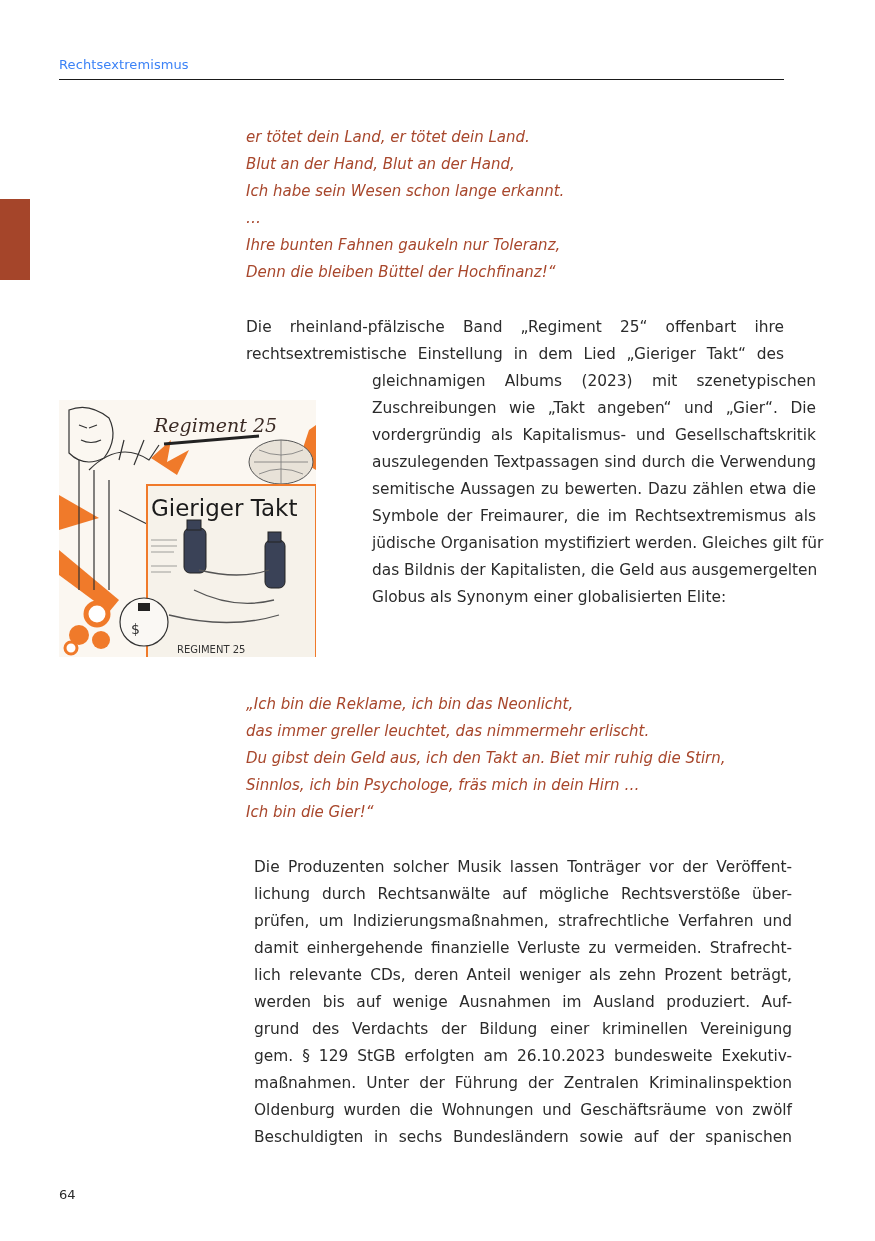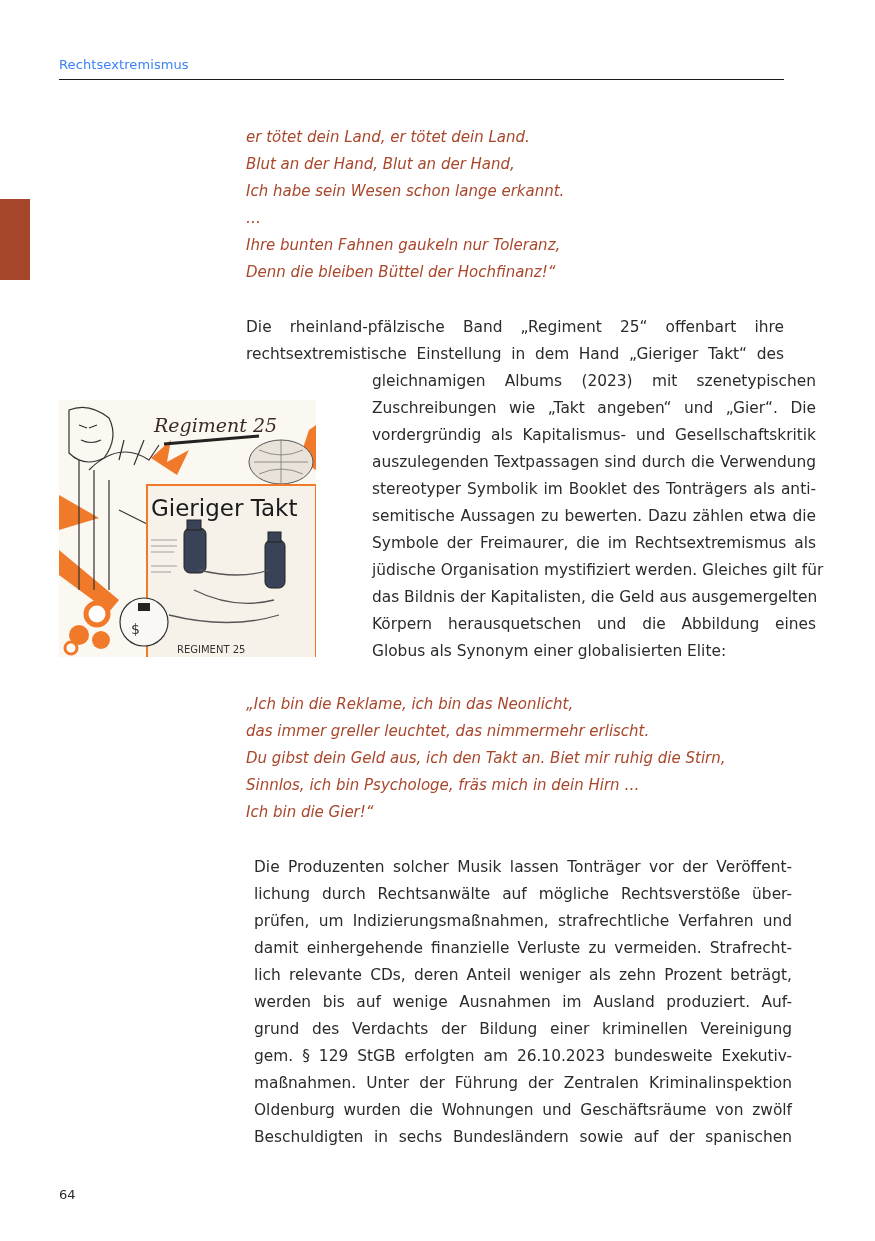--- a/index.html
+++ b/index.html
@@ -33,34 +33,32 @@
   <div>er tötet dein Land, er tötet dein Land.</div>
   <div>Blut an der Hand, Blut an der Hand,</div>
   <div>Ich habe sein Wesen schon lange erkannt.</div>
   <div>…</div>
   <div>Ihre bunten Fahnen gaukeln nur Toleranz,</div>
   <div>Denn die bleiben Büttel der Hochfinanz!“</div>
 </div>
 
 <div class="para p1">
   <span class="line">Die rheinland-pfälzische Band „Regiment 25“ offenbart ihre</span>
-  <span class="line">rechtsextremistische Einstellung in dem Hand „Gieriger Takt“ des</span>
+  <span class="line">rechtsextremistische Einstellung in dem Lied „Gieriger Takt“ des</span>
 </div>
 
 <div class="p1-indent">
   <span class="line">gleichnamigen Albums (2023) mit szenetypischen</span>
   <span class="line">Zuschreibungen wie „Takt angeben“ und „Gier“. Die</span>
   <span class="line">vordergründig als Kapitalismus- und Gesellschaftskritik</span>
   <span class="line">auszulegenden Textpassagen sind durch die Verwendung</span>
-  <span class="line">stereotyper Symbolik im Booklet des Tonträgers als anti-</span>
   <span class="line">semitische Aussagen zu bewerten. Dazu zählen etwa die</span>
   <span class="line">Symbole der Freimaurer, die im Rechtsextremismus als</span>
   <span class="line">jüdische Organisation mystifiziert werden. Gleiches gilt für</span>
   <span class="line">das Bildnis der Kapitalisten, die Geld aus ausgemergelten</span>
-  <span class="line">Körpern herausquetschen und die Abbildung eines</span>
   <span class="line last">Globus als Synonym einer globalisierten Elite:</span>
 </div>
 
 <div class="album">
   <svg width="257" height="257" viewBox="0 0 257 257" xmlns="http://www.w3.org/2000/svg">
     <rect x="0" y="0" width="257" height="257" fill="#fbf7f1"></rect>
 
     <polygon points="0,95 40,118 0,130" fill="#f07a2a"></polygon>
     <polygon points="92,58 112,40 108,62 130,50 118,75" fill="#f07a2a"></polygon>
     <polygon points="0,150 60,200 50,212 0,175" fill="#f07a2a"></polygon>

